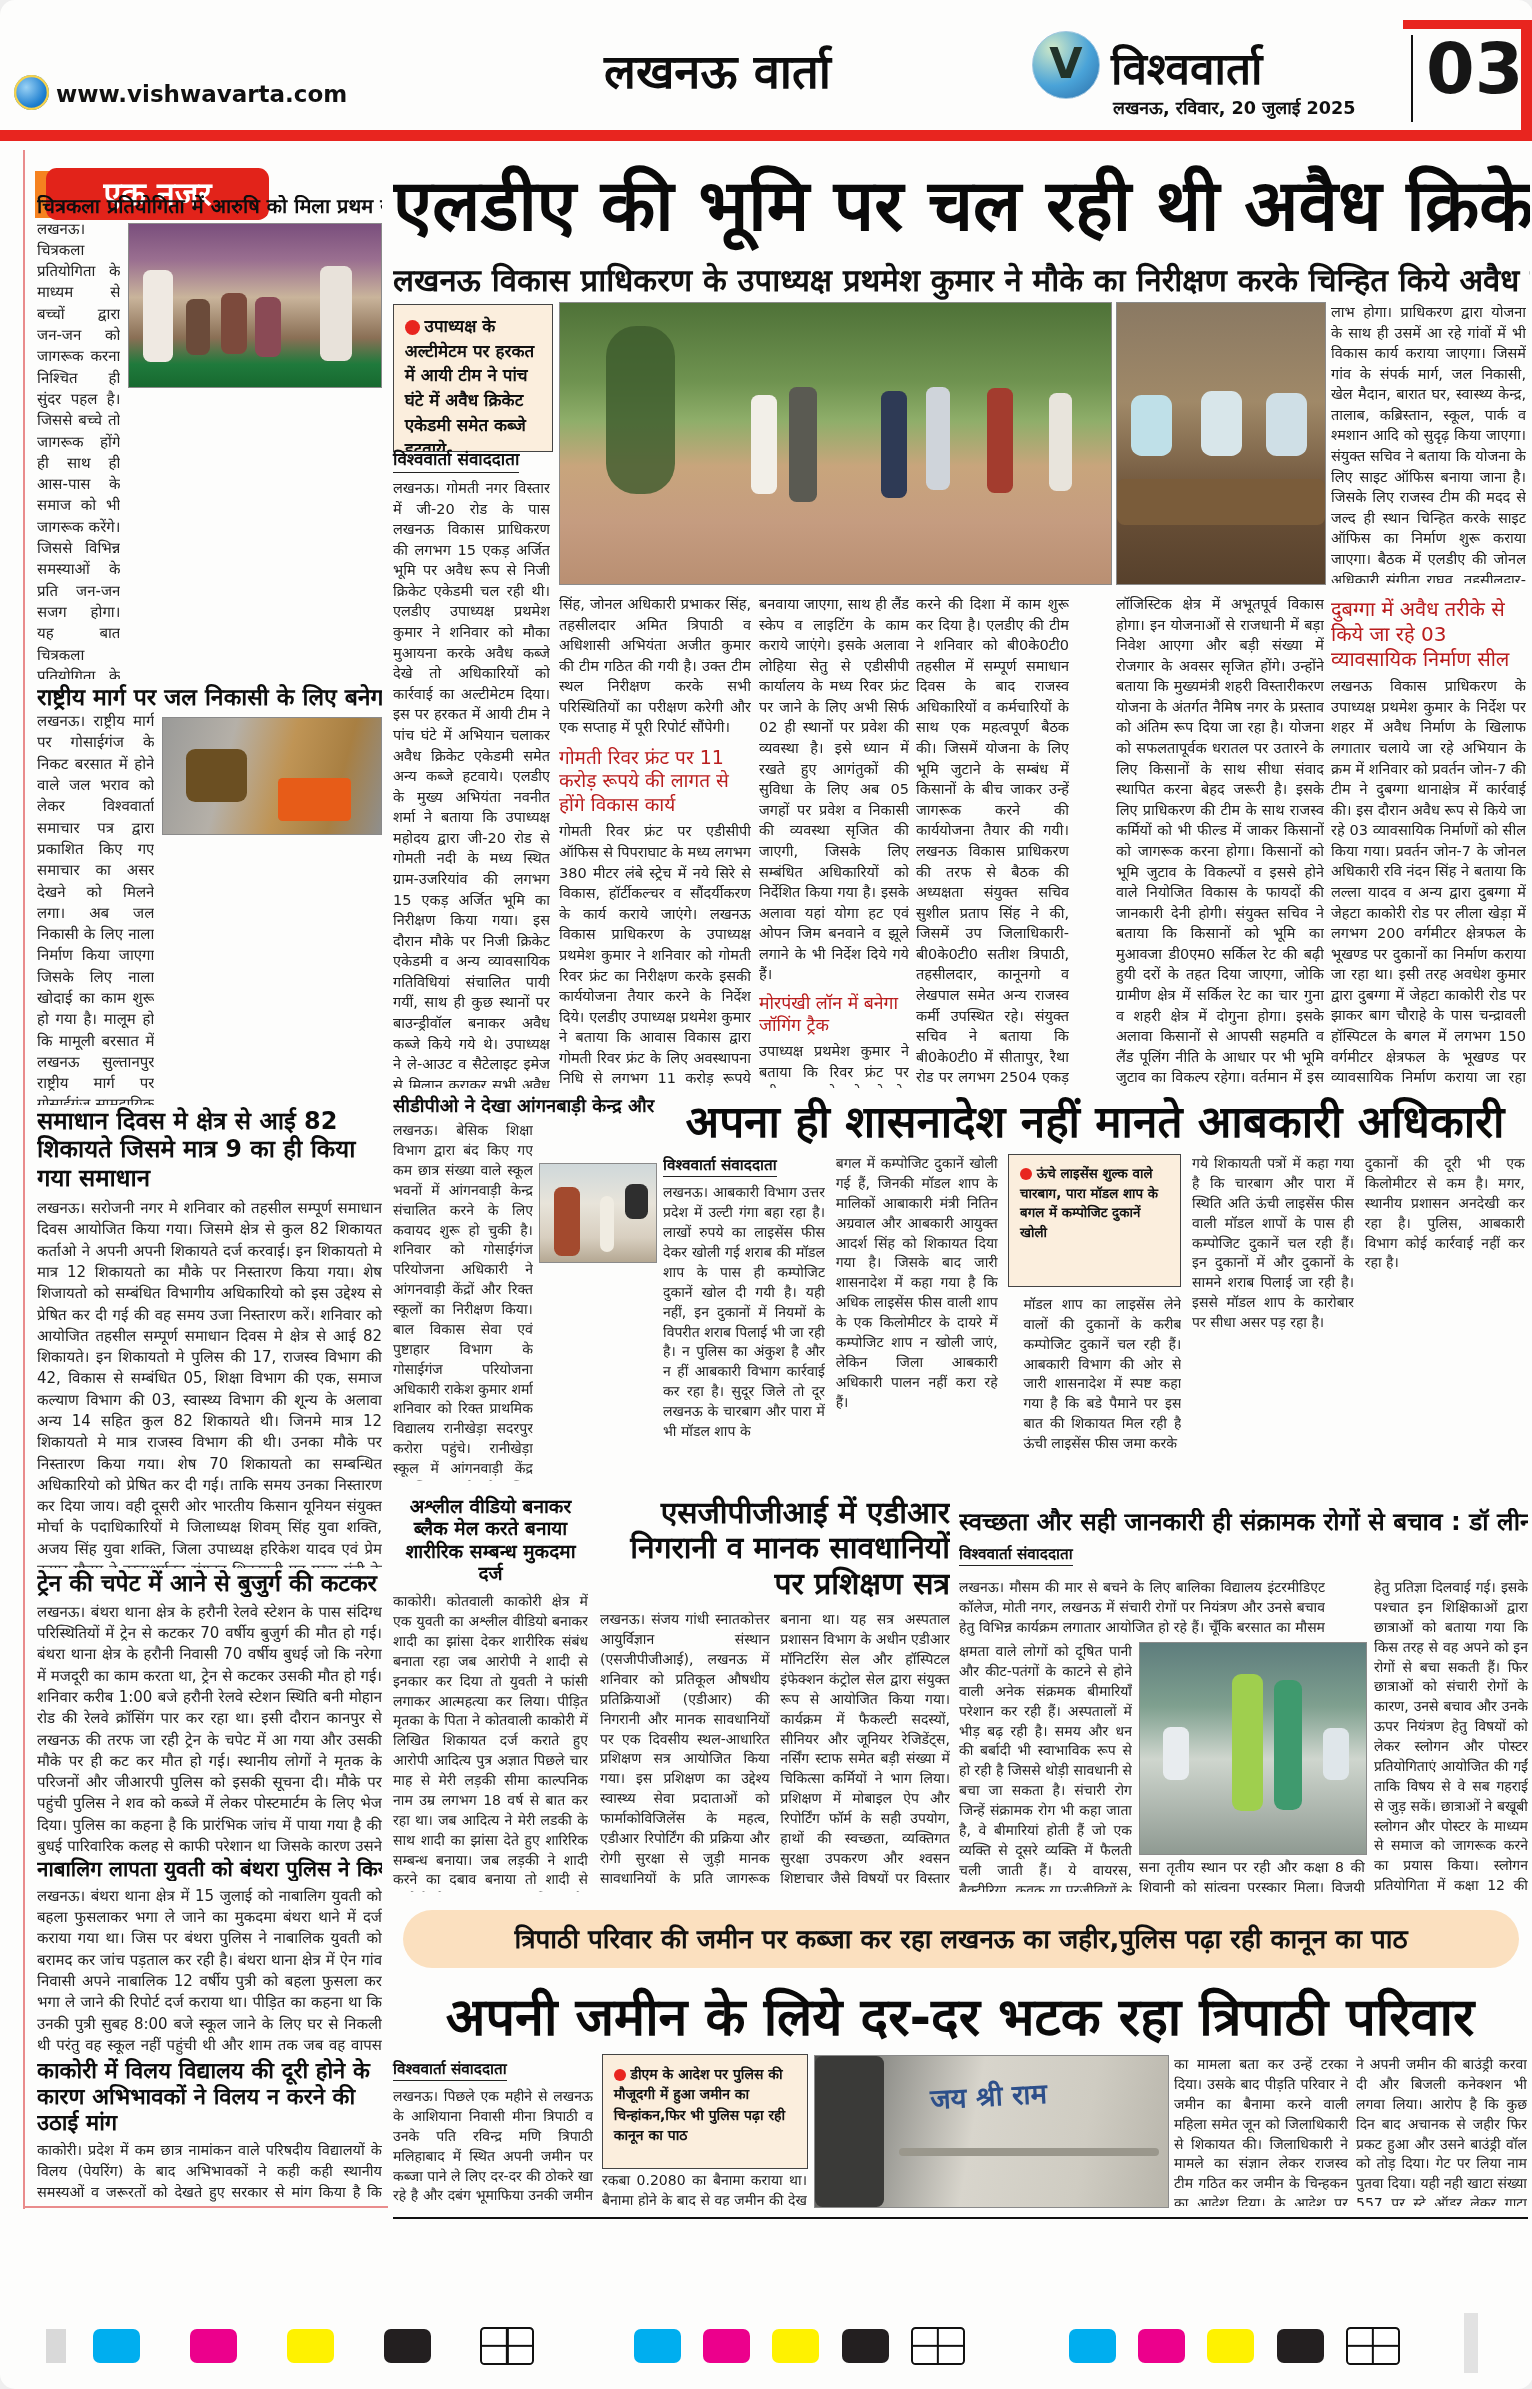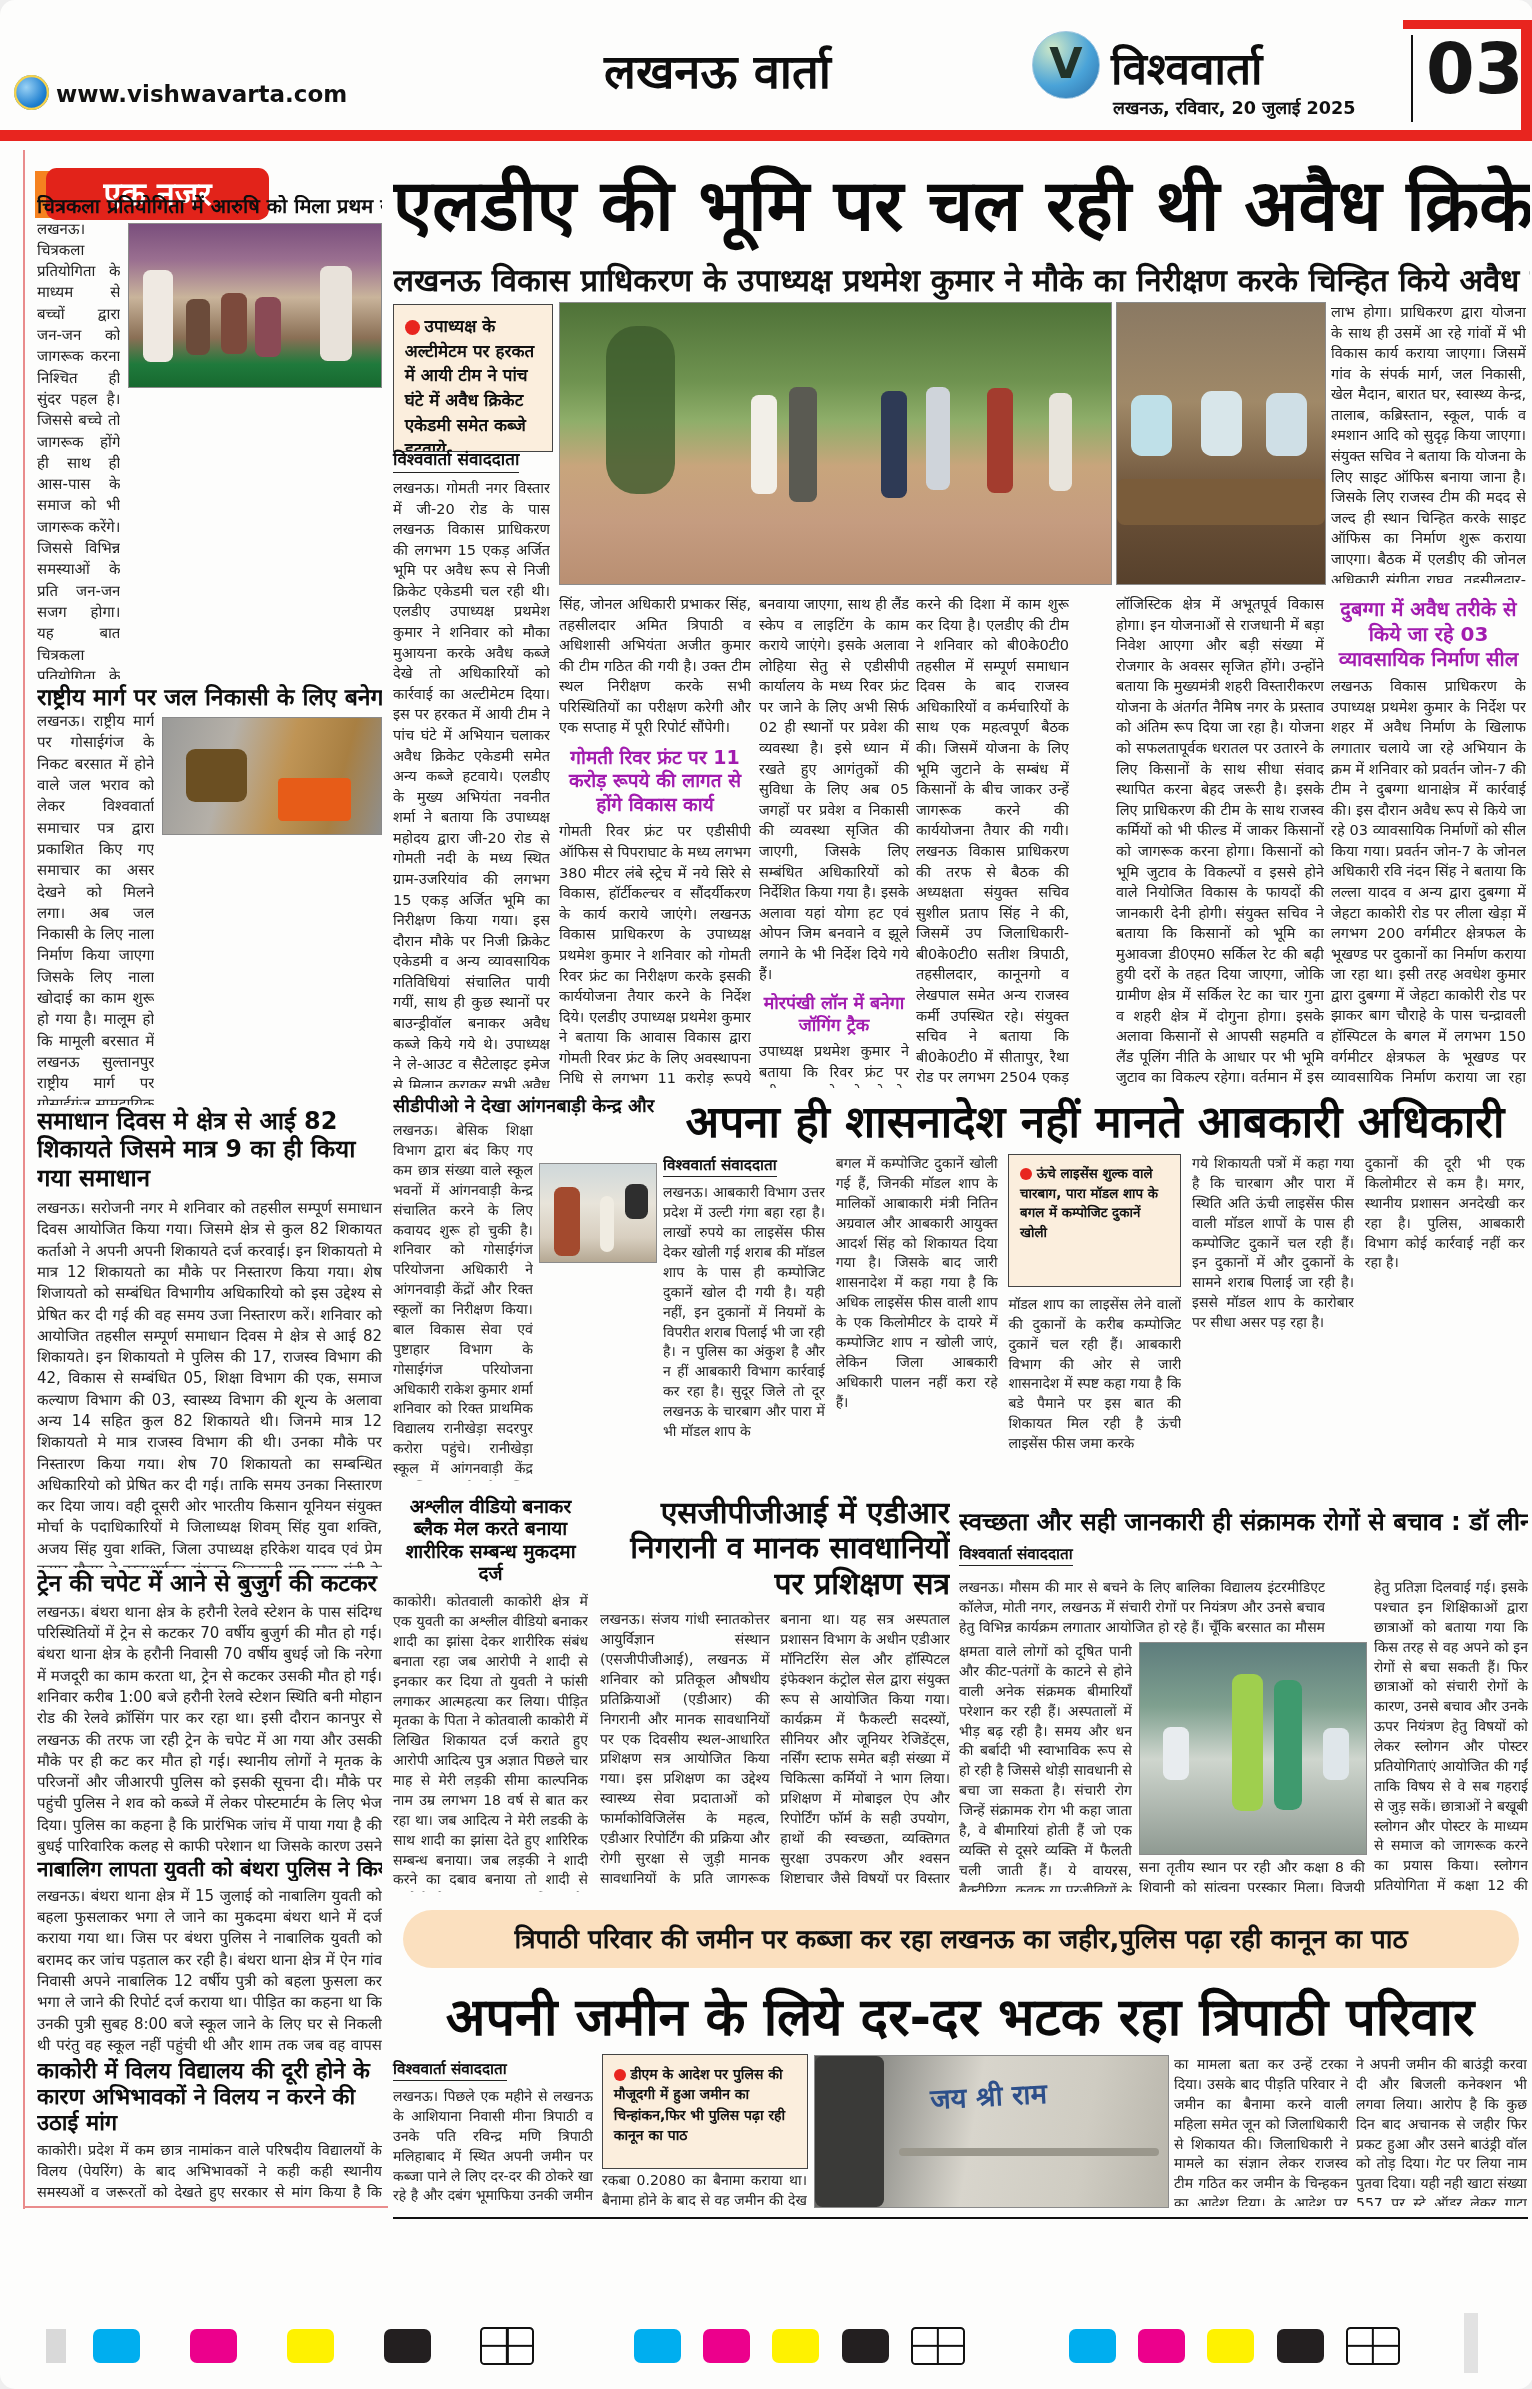--- a/index.html
+++ b/index.html
@@ -6,21 +6,21 @@
   #page{position:relative;width:1533px;height:2389px;background:#fdfdfc;overflow:hidden;color:#1b1b1b;border-radius:15px;}
   .abs{position:absolute;}
   .txt{font-size:14.5px;line-height:1.42;text-align:justify;color:#222;overflow:hidden;}
   .h-art{font-weight:800;color:#0e0e0e;line-height:1.18;}
   .nowrap{white-space:nowrap;overflow:hidden;}
   .center{text-align:center;}
   .byline{font-weight:700;font-size:17px;border-bottom:1.5px solid #222;display:inline-block;padding-bottom:2.3px;color:#111;}
   .callout{background:#fbeedd;border:0.8px solid #444;padding:9.2px 10.7px;font-weight:700;color:#111;line-height:1.45;overflow:hidden;}
   .callout .dot{display:inline-block;width:15.3px;height:15.3px;border-radius:50%;background:#e8251f;margin-right:4.6px;vertical-align:middle;}
   .photo{border:0.8px solid #8a8a8a;overflow:hidden;}
-  .subhead{font-weight:700;text-align:center;color:#a21caf;line-height:1.25;margin:7.6px 0 4.6px 0;}
+  .subhead{font-weight:400;text-align:left;color:#b91c1c;line-height:1.25;margin:7.6px 0 4.6px 0;}
   .sw{display:inline-block;width:47px;height:34px;border-radius:6.9px;margin-right:18.3px;vertical-align:middle;}
   .sw.c{background:#00aeef}.sw.m{background:#ec008c}.sw.y{background:#fff200}.sw.k{background:#231f20}
   .regcross{display:inline-block;width:50px;height:34px;border:2.3px solid #111;border-radius:4.6px;position:relative;vertical-align:middle;background:#fff;}
   .regcross:before{content:"";position:absolute;left:50%;top:0;bottom:0;width:2.3px;background:#111;transform:translateX(-50%);}
   .regcross:after{content:"";position:absolute;top:50%;left:0;right:0;height:2.3px;background:#111;transform:translateY(-50%);}
   .fig{position:absolute;border-radius:7.6px;}
 </style>
 </head>
 <body>
 
@@ -154,21 +154,21 @@
     <div style="display:flex;gap:10.7px;">
       <div style="width:162px;flex:0 0 auto;">
         <span class="byline" style="font-size:15.3px;">विश्ववार्ता संवाददाता</span>
         <div class="txt" style="font-size:14px;margin-top:6.1px;">लखनऊ। आबकारी विभाग उत्तर प्रदेश में उल्टी गंगा बहा रहा है। लाखों रुपये का लाइसेंस फीस देकर खोली गई शराब की मॉडल शाप के पास ही कम्पोजिट दुकानें खोल दी गयी है। यही नहीं, इन दुकानों में नियमों के विपरीत शराब पिलाई भी जा रही है। न पुलिस का अंकुश है और न हीं आबकारी विभाग कार्रवाई कर रहा है। सुदूर जिले तो दूर लखनऊ के चारबाग और पारा में भी मॉडल शाप के</div>
       </div>
       <div class="txt" style="width:162px;flex:0 0 auto;font-size:14px;">बगल में कम्पोजिट दुकानें खोली गई हैं, जिनकी मॉडल शाप के मालिकों आबाकारी मंत्री नितिन अग्रवाल और आबकारी आयुक्त आदर्श सिंह को शिकायत दिया गया है। जिसके बाद जारी शासनादेश में कहा गया है कि अधिक लाइसेंस फीस वाली शाप के एक किलोमीटर के दायरे में कम्पोजिट शाप न खोली जाएं, लेकिन जिला आबकारी अधिकारी पालन नहीं करा रहे हैं।</div>
       <div style="width:173px;flex:0 0 auto;">
         <div class="callout" style="font-size:13.4px;height:113px;">
           <span class="dot" style="width:12.2px;height:12.2px;"></span><span>ऊंचे लाइसेंस शुल्क वाले चारबाग, पारा मॉडल शाप के बगल में कम्पोजिट दुकानें खोली</span>
         </div>
-        <div class="txt" style="font-size:14px;margin-top:7.6px;">मॉडल शाप का लाइसेंस लेने वालों की दुकानों के करीब कम्पोजिट दुकानें चल रही हैं। आबकारी विभाग की ओर से जारी शासनादेश में स्पष्ट कहा गया है कि बडे पैमाने पर इस बात की शिकायत मिल रही है ऊंची लाइसेंस फीस जमा करके</div>
+        <div class="txt" style="font-size:14px;margin-top:7.6px;margin-left:15px;">मॉडल शाप का लाइसेंस लेने वालों की दुकानों के करीब कम्पोजिट दुकानें चल रही हैं। आबकारी विभाग की ओर से जारी शासनादेश में स्पष्ट कहा गया है कि बडे पैमाने पर इस बात की शिकायत मिल रही है ऊंची लाइसेंस फीस जमा करके</div>
       </div>
       <div class="txt" style="width:162px;flex:0 0 auto;font-size:14px;">गये शिकायती पत्रों में कहा गया है कि चारबाग और पारा में स्थिति अति ऊंची लाइसेंस फीस वाली मॉडल शापों के पास ही कम्पोजिट दुकानें चल रही हैं। इन दुकानों में और दुकानों के सामने शराब पिलाई जा रही है। इससे मॉडल शाप के कारोबार पर सीधा असर पड़ रहा है।</div>
       <div class="txt" style="width:160px;flex:0 0 auto;font-size:14px;">दुकानों की दूरी भी एक किलोमीटर से कम है। मगर, स्थानीय प्रशासन अनदेखी कर रहा है। पुलिस, आबकारी विभाग कोई कार्रवाई नहीं कर रहा है।</div>
     </div>
   </div>
 
   <div class="abs" style="left:393px;top:1495px;width:195px;height:397px;overflow:hidden;">
     <div class="h-art center" style="font-size:19px;">अश्लील वीडियो बनाकर ब्लैक मेल करते बनाया शारीरिक सम्बन्ध मुकदमा दर्ज</div>
     <div class="txt" style="font-size:14px;margin-top:7.6px;">काकोरी। कोतवाली काकोरी क्षेत्र में एक युवती का अश्लील वीडियो बनाकर शादी का झांसा देकर शारीरिक संबंध बनाता रहा जब आरोपी ने शादी से इनकार कर दिया तो युवती ने फांसी लगाकर आत्महत्या कर लिया। पीड़ित मृतका के पिता ने कोतवाली काकोरी में लिखित शिकायत दर्ज कराते हुए आरोपी आदित्य पुत्र अज्ञात पिछले चार माह से मेरी लड़की सीमा काल्पनिक नाम उम्र लगभग 18 वर्ष से बात कर रहा था। जब आदित्य ने मेरी लडकी के साथ शादी का झांसा देते हुए शारिरिक सम्बन्ध बनाया। जब लड़की ने शादी करने का दबाव बनाया तो शादी से आरोपी ने साफ मना कर दिया और अश्लील वीडियो को वायरल करने की धमकी देते हुए पीछा छोड़ने के लिए कहा जिससे आहत होकर युवती ने शुक्रवार को शाम पांच बजे घर मे फांसी लगाकर आत्महत्या कर लिया।</div>
   </div>

